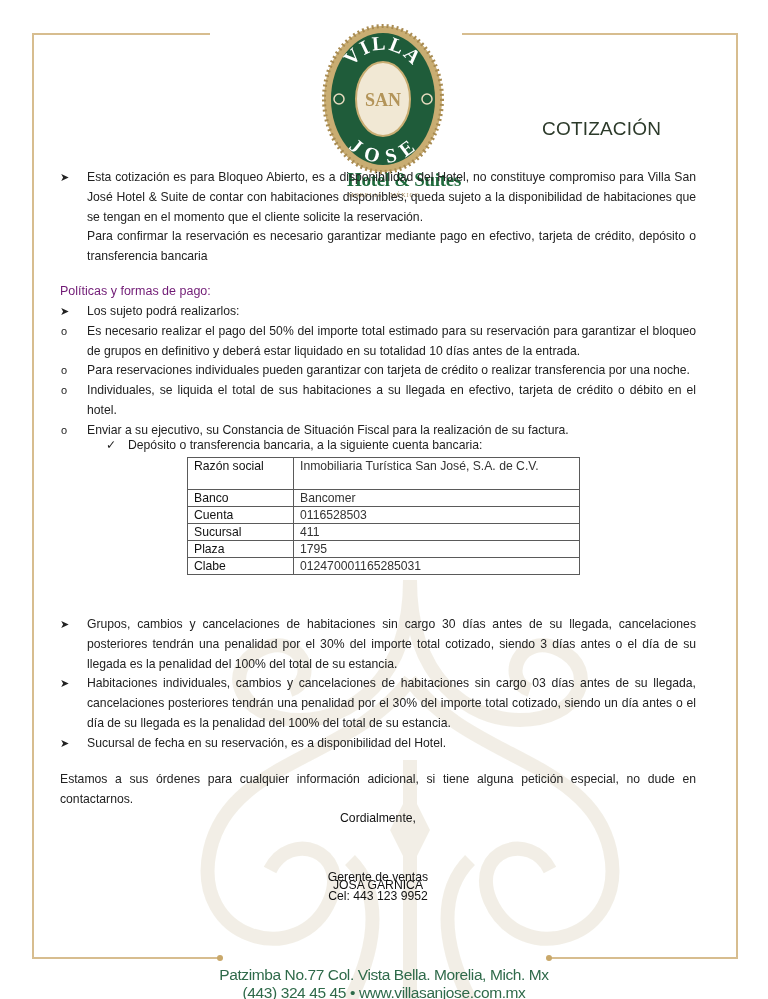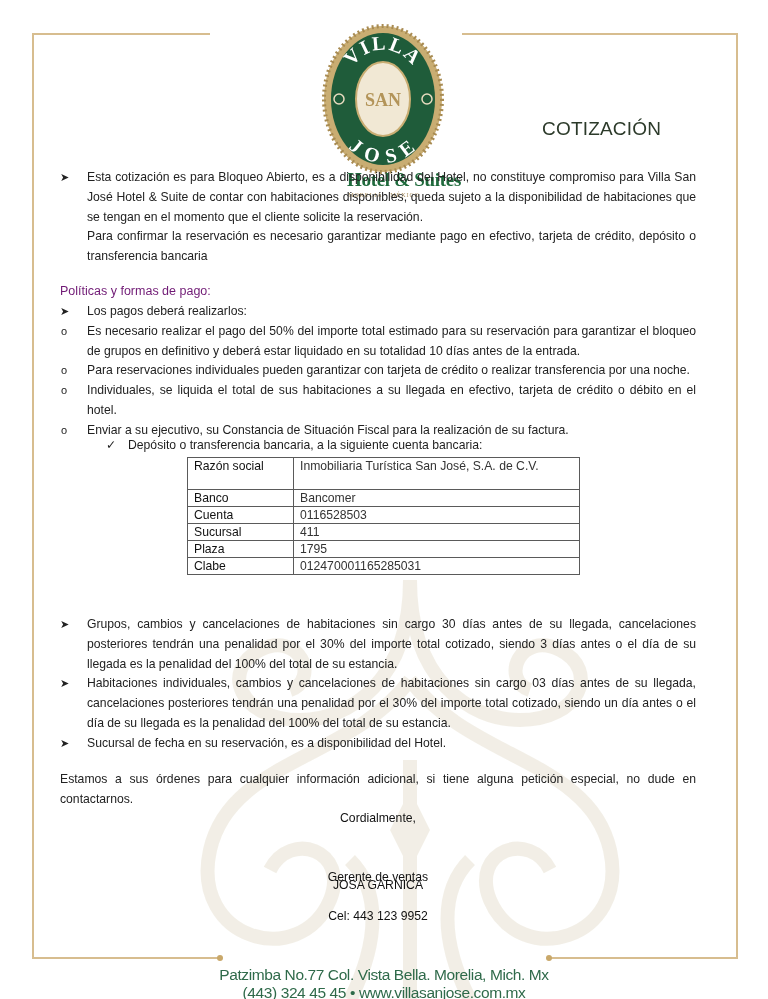--- a/index.html
+++ b/index.html
@@ -129,21 +129,21 @@
       <span class="bullet">➤</span>
       <span>Esta cotización es para Bloqueo Abierto, es a disponibilidad del Hotel, no constituye compromiso para Villa San José Hotel &amp; Suite de contar con habitaciones disponibles, queda sujeto a la disponibilidad de habitaciones que se tengan en el momento que el cliente solicite la reservación.</span><br>
       <span>Para confirmar la reservación es necesario garantizar mediante pago en efectivo, tarjeta de crédito, depósito o transferencia bancaria</span>
     </div>
   </div>
 
   <div class="section-head">Políticas y formas de pago:</div>
   <div class="block body-text justify" style="top:302px;">
     <div class="li">
       <span class="bullet">➤</span>
-      <span>Los pagos deberá realizarlos:</span>
+      <span>Los sujeto podrá realizarlos:</span>
     </div>
     <div class="li">
       <span class="bullet bullet-circle">o</span>
       <span>Es necesario realizar el pago del 50% del importe total estimado para su reservación para garantizar el bloqueo de grupos en definitivo y deberá estar liquidado en su totalidad 10 días antes de la entrada.</span>
     </div>
     <div class="li">
       <span class="bullet bullet-circle">o</span>
       <span>Para reservaciones individuales pueden garantizar con tarjeta de crédito o realizar transferencia por una noche.</span>
     </div>
     <div class="li">
@@ -202,21 +202,21 @@
       <span class="bullet">➤</span>
       <span>Sucursal de fecha en su reservación, es a disponibilidad del Hotel.</span>
     </div>
   </div>
 
   <div class="block body-text justify" style="top:770px;">Estamos a sus órdenes para cualquier información adicional, si tiene alguna petición especial, no dude en contactarnos.</div>
 
   <div class="sig center" style="top:809px;">Cordialmente,</div>
   <div class="sig center" style="top:876px;">JOSA GARNICA</div>
   <div class="sig center" style="top:868px;">Gerente de ventas</div>
-  <div class="sig center" style="top:887px;margin-top:20px;">Cel: 443 123 9952</div>
+  <div class="sig center" style="top:887px;">Cel: 443 123 9952</div>
 
   <div class="footer footer-1">Patzimba No.77 Col. Vista Bella. Morelia, Mich. Mx</div>
   <div class="footer footer-2">
     <span>(443) 324 45 45</span>
     <span>•</span>
     <span>www.villasanjose.com.mx</span>
   </div>
 </div>
 
 </body></html>

